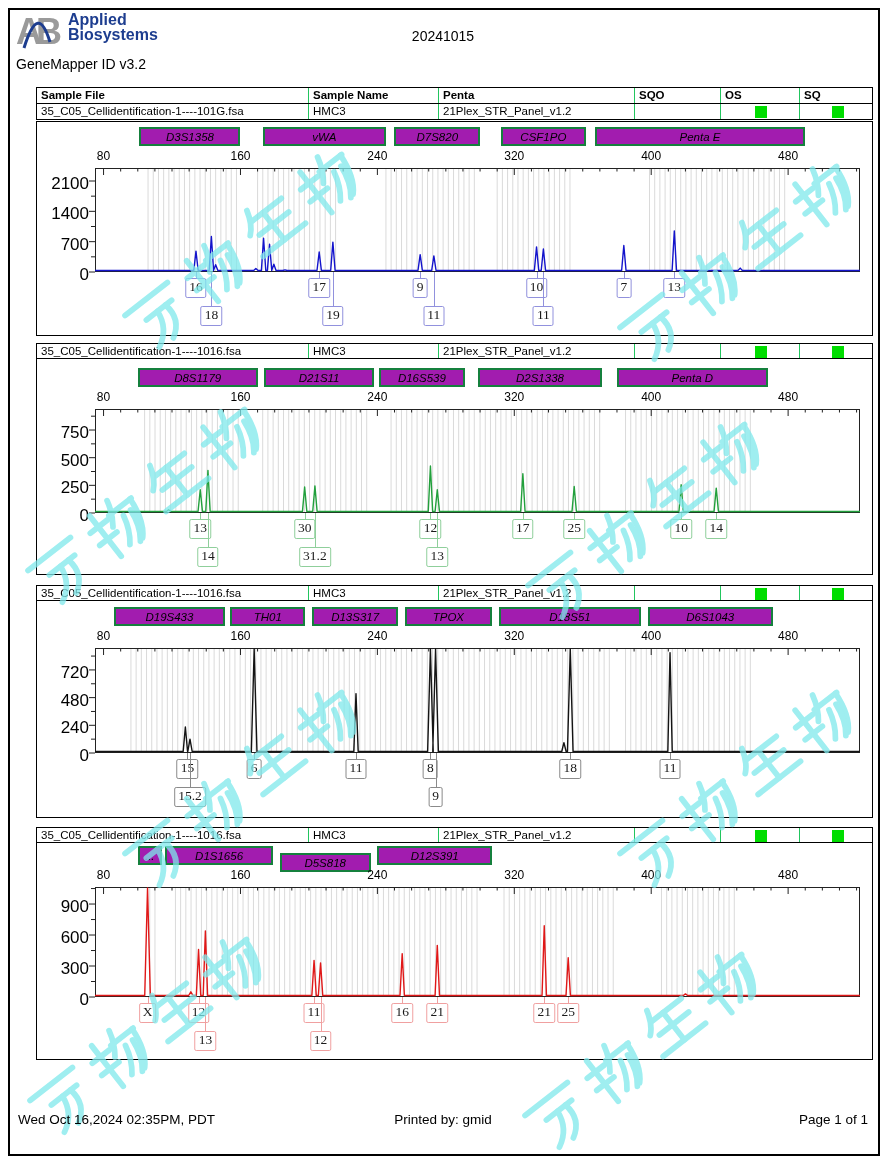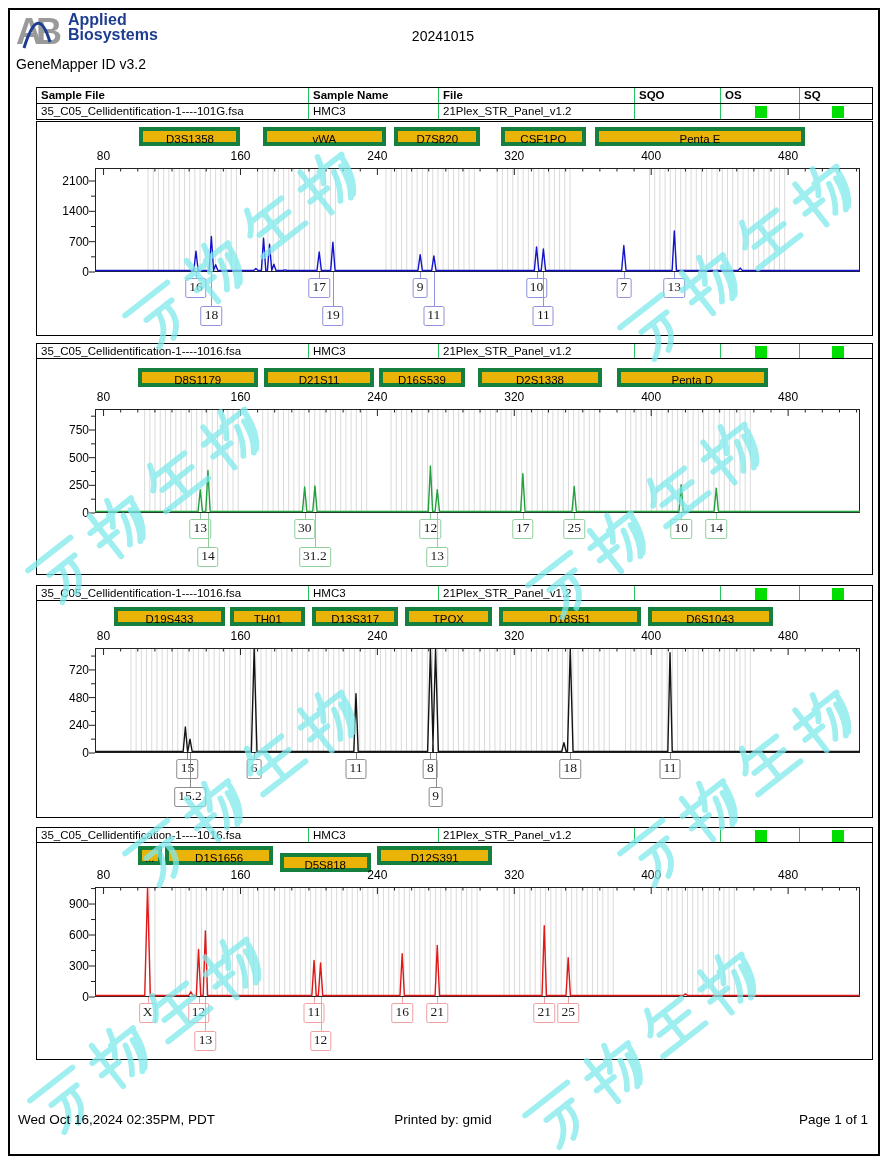--- a/index.html
+++ b/index.html
@@ -10,24 +10,24 @@
   .logo{position:absolute;left:16px;top:12px;display:flex;align-items:flex-start;}
   .logoname{margin-left:6px;line-height:15px;font-weight:bold;font-size:16px;color:#1d3d8f;letter-spacing:0px;}
   .appver{position:absolute;left:16px;top:56px;font-size:14px;}
   .row{position:absolute;left:36px;width:837px;height:17px;border:1px solid #000;box-sizing:border-box;background:#fff;}
   .cell{position:absolute;top:0;height:100%;box-sizing:border-box;border-left:1px solid #22c55e;
         font-size:11.5px;padding:1px 0 0 4px;white-space:nowrap;overflow:hidden;}
   .cell.first{border-left:none;}
   .hdr .cell{font-weight:bold;}
   .gsq{position:absolute;top:2px;width:12px;height:12px;}
   .plotbox{position:absolute;left:36px;width:837px;border:1px solid #000;box-sizing:border-box;background:#fff;}
-  .marker{position:absolute;height:19px;background:#eab308;border:4px solid #15803d;box-sizing:border-box;
-          font-size:11.5px;text-align:center;line-height:17px;color:#000;}
+  .marker{position:absolute;height:19px;background:#a21caf;border:2px solid #15803d;box-sizing:border-box;
+          font-size:11.5px;text-align:center;line-height:17px;color:#000;font-style:italic;}
   .axnum{position:absolute;transform:translateX(-50%);font-size:12px;}
-  .ylab{position:absolute;width:44px;text-align:right;font-size:12px;}
+  .ylab{position:absolute;width:44px;text-align:right;font-size:17px;}
   .albox{position:absolute;transform:translateX(-50%);height:18px;line-height:16px;background:#fff;
          border:1px solid #999;padding:0 3px;font-family:"Liberation Serif",serif;font-size:13.5px;
          color:#1a1a1a;border-radius:2px;white-space:nowrap;}
   .alline{position:absolute;width:1px;}
   .wm{position:absolute;transform:translate(-50%,-50%) rotate(-38deg);opacity:0.75;pointer-events:none;}
   .footer{position:absolute;top:1112px;left:0;width:100%;font-size:13.5px;}
   .footer .fl{position:absolute;left:18px;}
   .footer .fc{position:absolute;left:0;width:100%;text-align:center;}
   .footer .fr{position:absolute;right:18px;}
 </style>
@@ -49,21 +49,21 @@
     </div>
   </div>
 
   <div class="topdate">20241015</div>
   <div class="appver">GeneMapper ID v3.2</div>
 
   <div id="groups">
       <div class="row hdr" style="top: 87px;">
         <div class="cell first" style="left: 0px; width: 271px;">Sample File</div>
         <div class="cell" style="left: 271px; width: 130px;">Sample Name</div>
-        <div class="cell" style="left: 401px; width: 196px;">File</div>
+        <div class="cell" style="left: 401px; width: 196px;">Penta</div>
         <div class="cell" style="left: 597px; width: 86px;">SQO</div>
         <div class="cell" style="left: 683px; width: 79px;">OS</div>
         <div class="cell" style="left: 762px; width: 75px;">SQ</div>
       </div>
       <div class="row" style="top: 103px;">
         <div class="cell first" style="left: 0px; width: 271px;">35_C05_Cellidentification-1----101G.fsa</div>
         <div class="cell" style="left: 271px; width: 130px;">HMC3</div>
         <div class="cell" style="left: 401px; width: 196px;">21Plex_STR_Panel_v1.2</div>
         <div class="cell" style="left: 597px; width: 86px;"></div>
         <div class="cell" style="left: 683px; width: 79px;">

